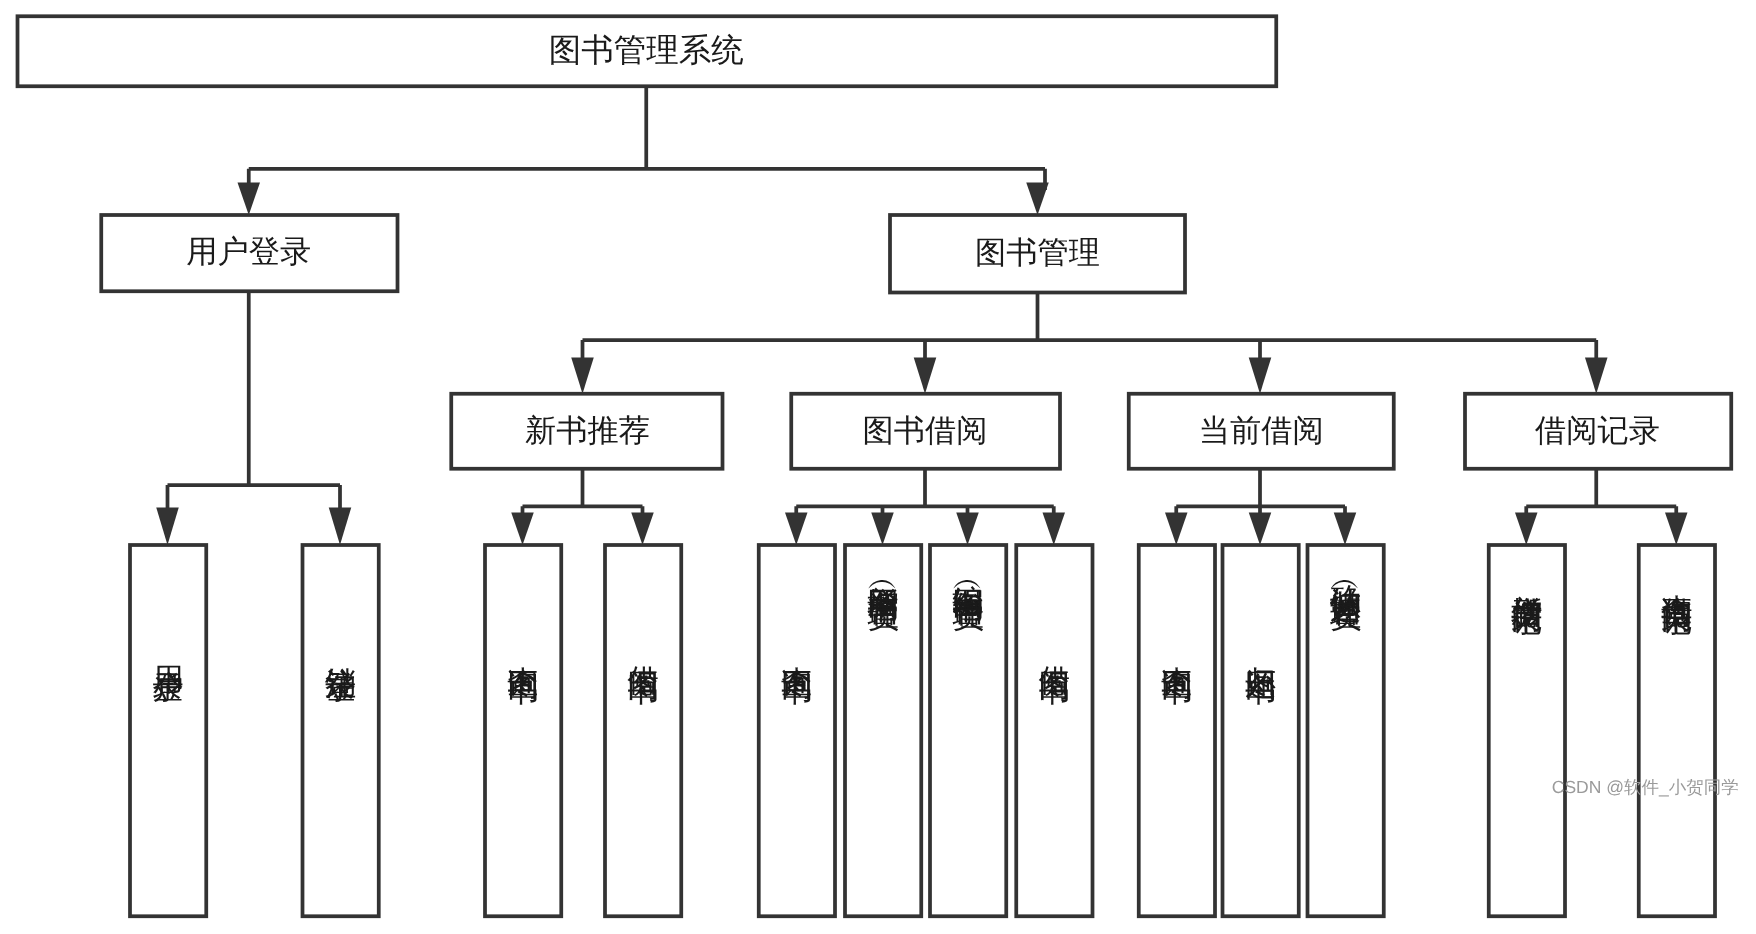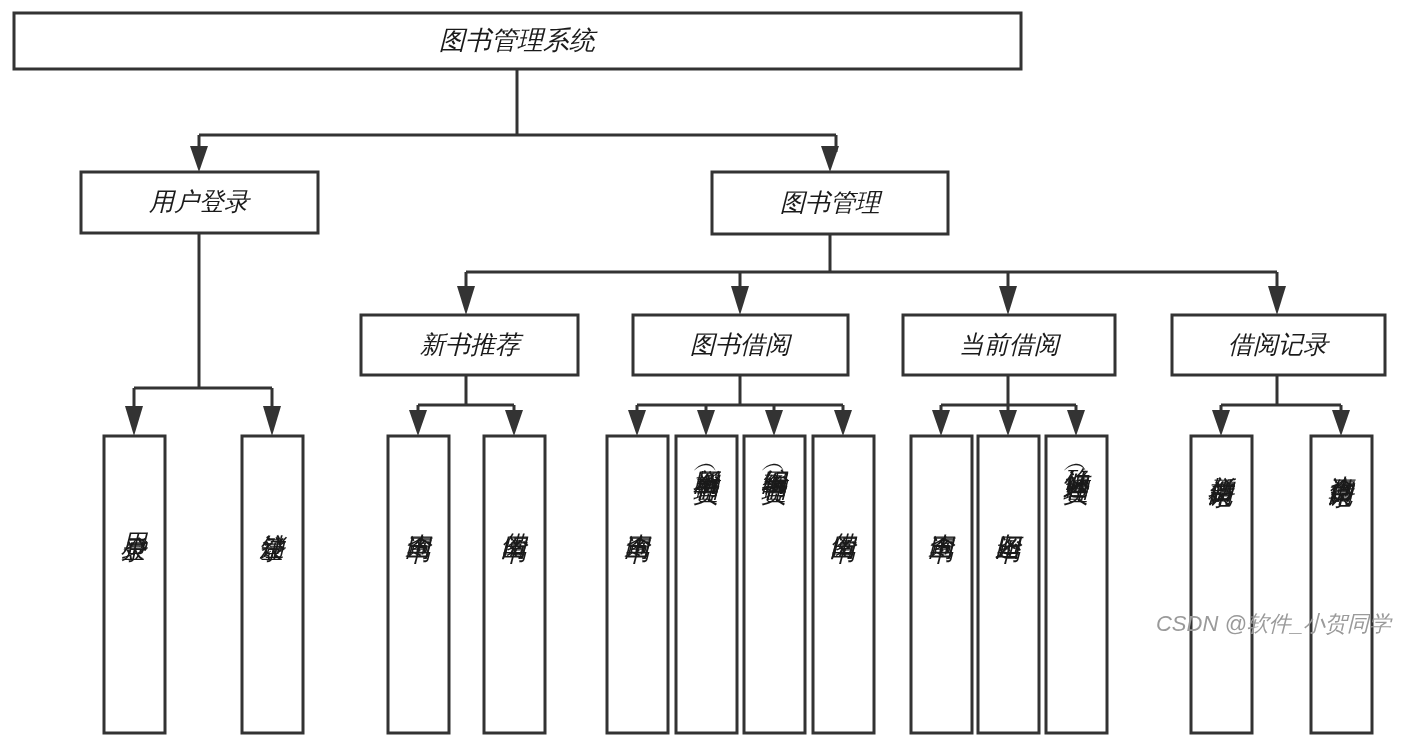--- a/index.html
+++ b/index.html
@@ -11,21 +11,20 @@
     width: 1405px;
     height: 747px;
     font-family: "Liberation Sans", "DejaVu Sans", sans-serif;
     overflow: hidden;
     position: relative;
   }
   #diagram-root {
     position: relative;
     width: 1405px;
     height: 645px;
-    font-style: italic;
   }
   svg.diagram {
     display: block;
     width: 1405px;
     height: 747px;
   }
   .node-box {
     fill: #ffffff;
     stroke: #333333;
     stroke-width: 3;
@@ -68,21 +67,21 @@
     white-space: nowrap;
     text-align: center;
     pointer-events: none;
     transform: translateX(-50%);
   }
   .watermark {
     position: absolute;
     right: 14px;
     bottom: 6px;
     font-family: "Liberation Sans", "DejaVu Sans", sans-serif;
-    font-size: 22px;
+    font-size: 14px;
     color: #9a9a9a;
     white-space: nowrap;
   }
 </style>
 </head>
 <body>
 
 <div id="diagram-root">
 
   <svg class="diagram" viewBox="0 0 1405 747">

